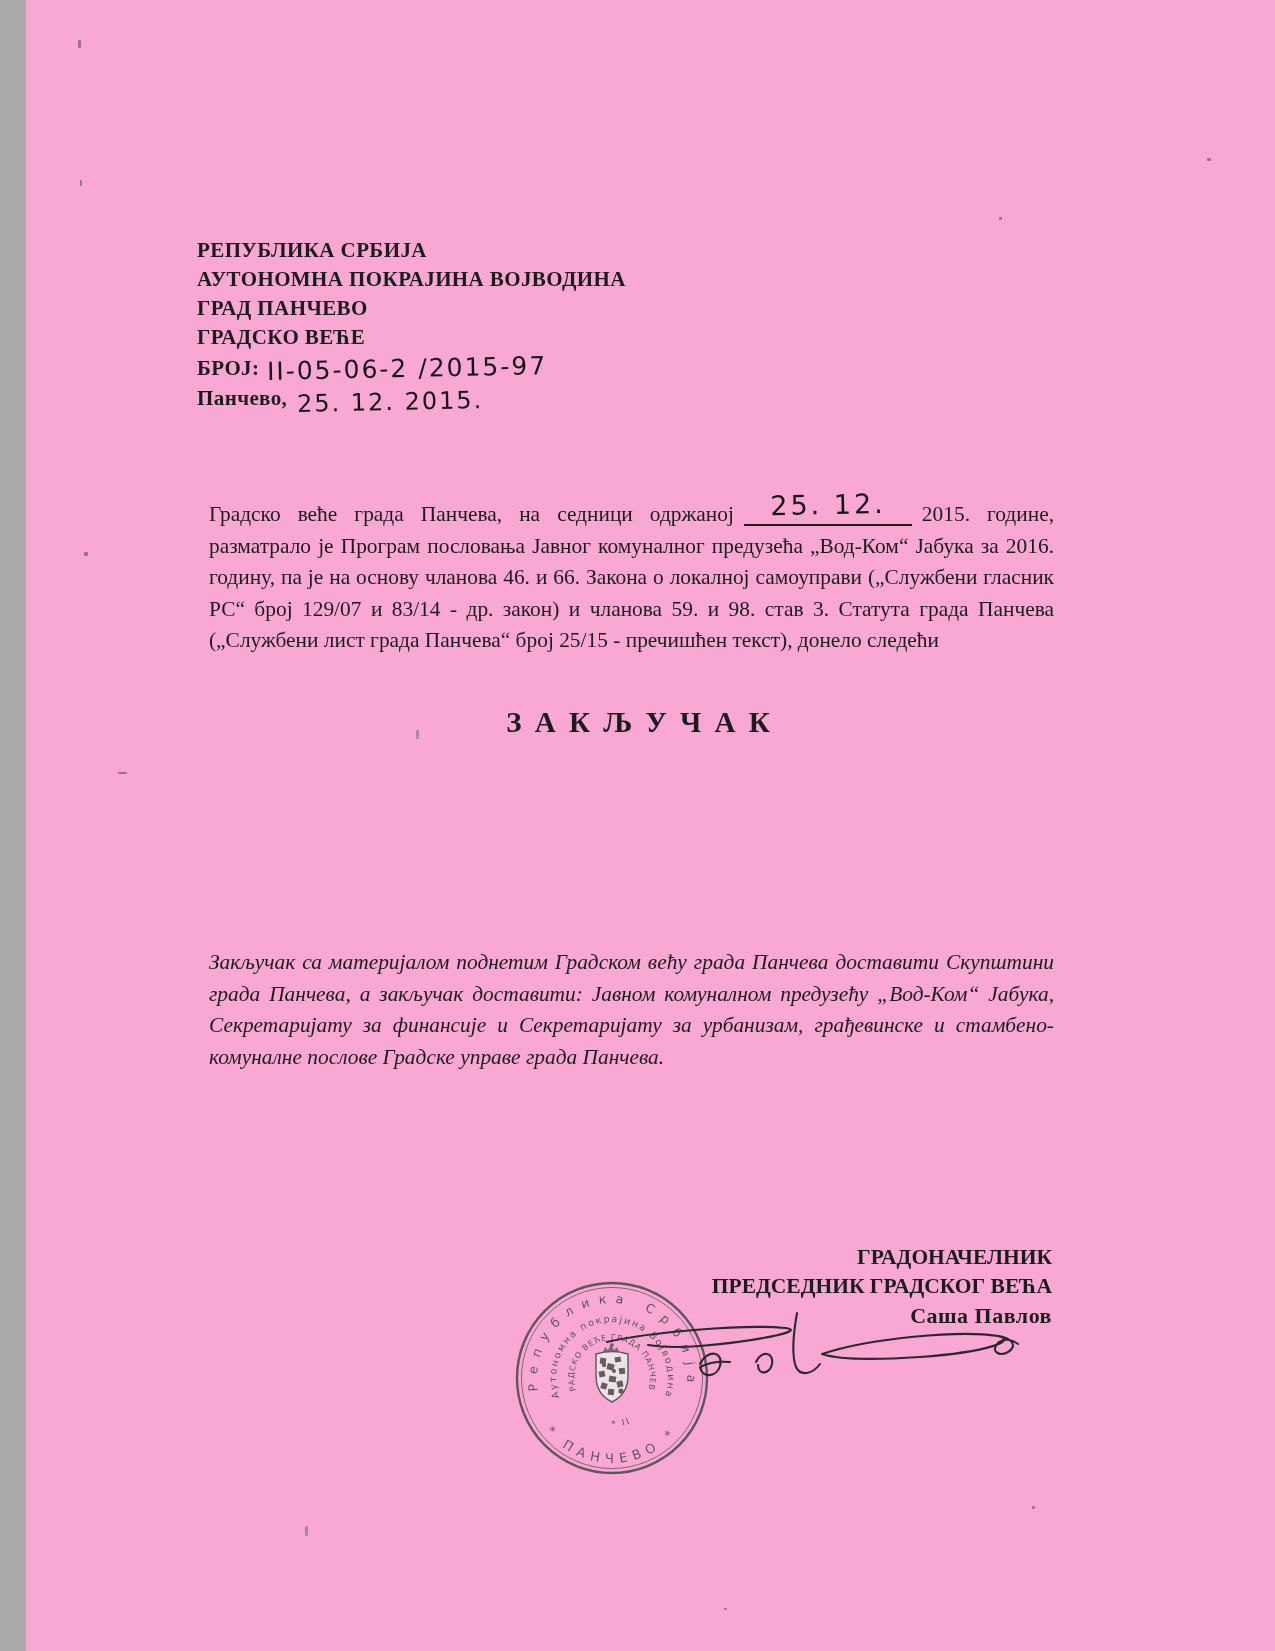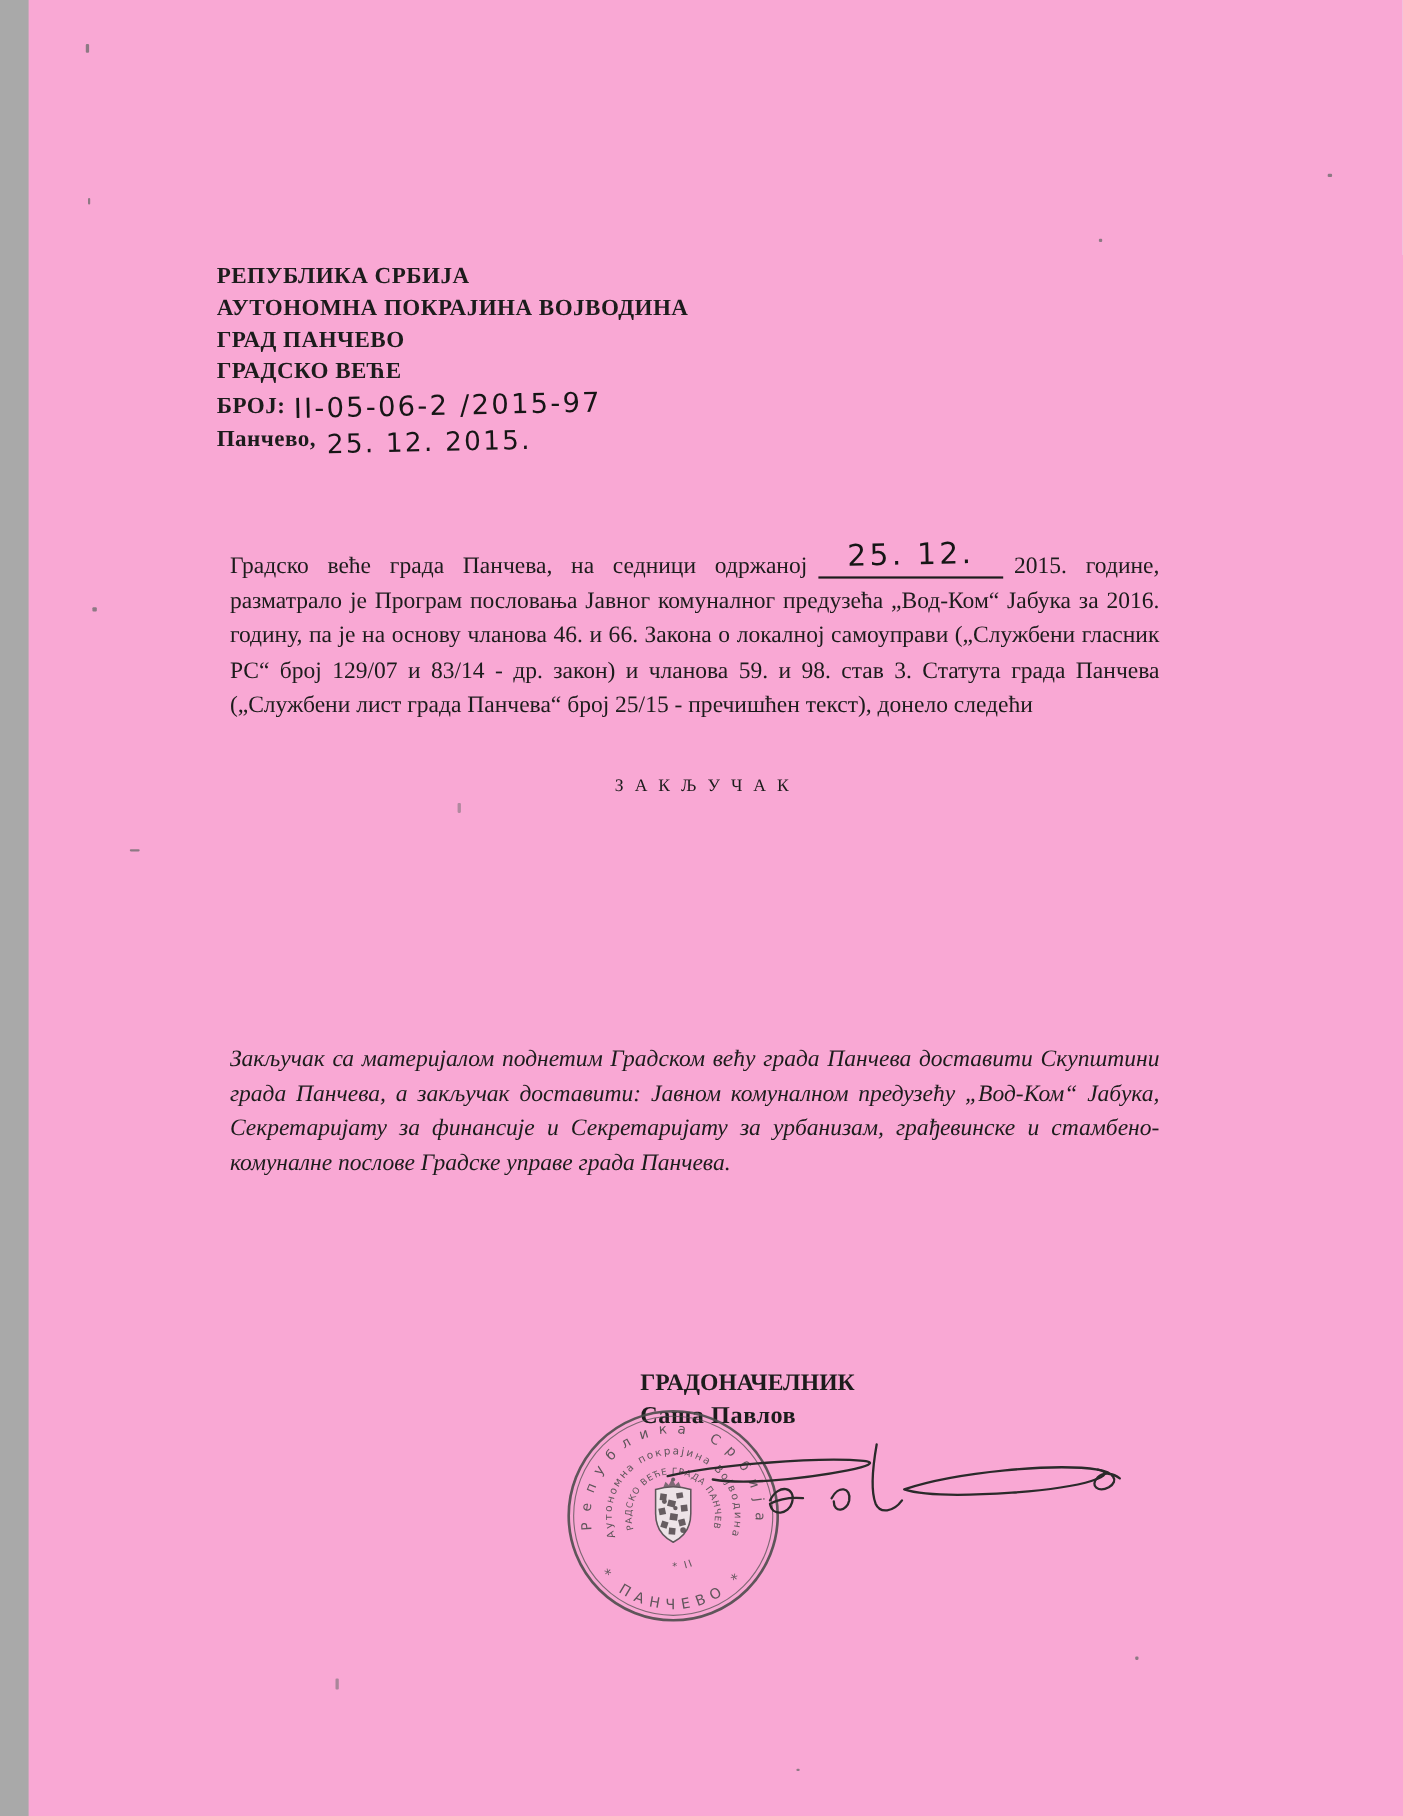--- a/index.html
+++ b/index.html
@@ -45,27 +45,27 @@
     vertical-align:-5px;
   }
   .date-fill .hand{
     position:absolute;left:0;right:0;bottom:4px;
     font-size:27px;text-align:center;letter-spacing:3px;
   }
 
   .doc-heading{
     position:absolute;left:197px;top:706px;width:845px;
     text-align:center;text-indent:40px;
-    font-size:16px;font-weight:normal;letter-spacing:3px;
+    font-size:29px;font-weight:bold;letter-spacing:3px;
     margin:0;
   }
 
   .sig-block{
     position:absolute;left:582px;top:1243px;width:470px;
-    text-align:left;font-weight:bold;font-size:21.5px;line-height:29px;
+    text-align:right;font-weight:bold;font-size:21.5px;line-height:29px;
   }
   .sig-name{font-size:22px;letter-spacing:0.5px;}
 
   .stamp-svg{position:absolute;left:512px;top:1278px;opacity:0.88;}
   .sign-svg{position:absolute;left:560px;top:1302px;z-index:5;}
 
   .speck{position:absolute;background:#6a6a6a;opacity:0.75;border-radius:1px;}
 </style>
 </head>
 <body>
@@ -90,20 +90,21 @@
 
   <p class="para p1"><span>Градско веће града Панчева, на седници одржаној</span><span class="date-fill"><span class="hand">25. 12.</span></span><span>2015. године, разматрало је Програм пословања Јавног комуналног предузећа „Вод-Ком“ Јабука за 2016. годину, па је на основу чланова 46. и 66. Закона о локалној самоуправи („Службени гласник РС“ број 129/07 и 83/14 - др. закон) и чланова 59. и 98. став 3. Статута града Панчева („Службени лист града Панчева“ број 25/15 - пречишћен текст), донело следећи</span></p>
 
   <h1 class="doc-heading">З А К Љ У Ч А К</h1>
 
 
   <p class="para p3">Закључак са материјалом поднетим Градском већу града Панчева доставити Скупштини града Панчева, а закључак доставити: Јавном комуналном предузећу „Вод-Ком“ Јабука, Секретаријату за финансије и Секретаријату за урбанизам, грађевинске и стамбено-комуналне послове Градске управе града Панчева.</p>
 
   <div class="sig-block">
     <div>ГРАДОНАЧЕЛНИК</div>
+    <div>ПРЕДСЕДНИК ГРАДСКОГ ВЕЋА</div>
     <div class="sig-name">Саша Павлов</div>
   </div>
 
   <svg class="stamp-svg" width="200" height="200" viewBox="-100 -100 200 200">
     <defs>
       <path id="arcTopOuter" d="M -70.3,26.2 A 75,75 0 1 1 70.3,26.2"></path>
       <path id="arcTopMid" d="M -52.5,19.6 A 56,56 0 1 1 52.5,19.6"></path>
       <path id="arcTopInner" d="M -35.6,13.3 A 38,38 0 1 1 35.6,13.3"></path>
       <path id="arcBotOuter" d="M -80.8,26.3 A 85,85 0 0 0 80.8,26.3"></path>
       <path id="arcBotInner" d="M -46.6,15.1 A 49,49 0 0 0 46.6,15.1"></path>

